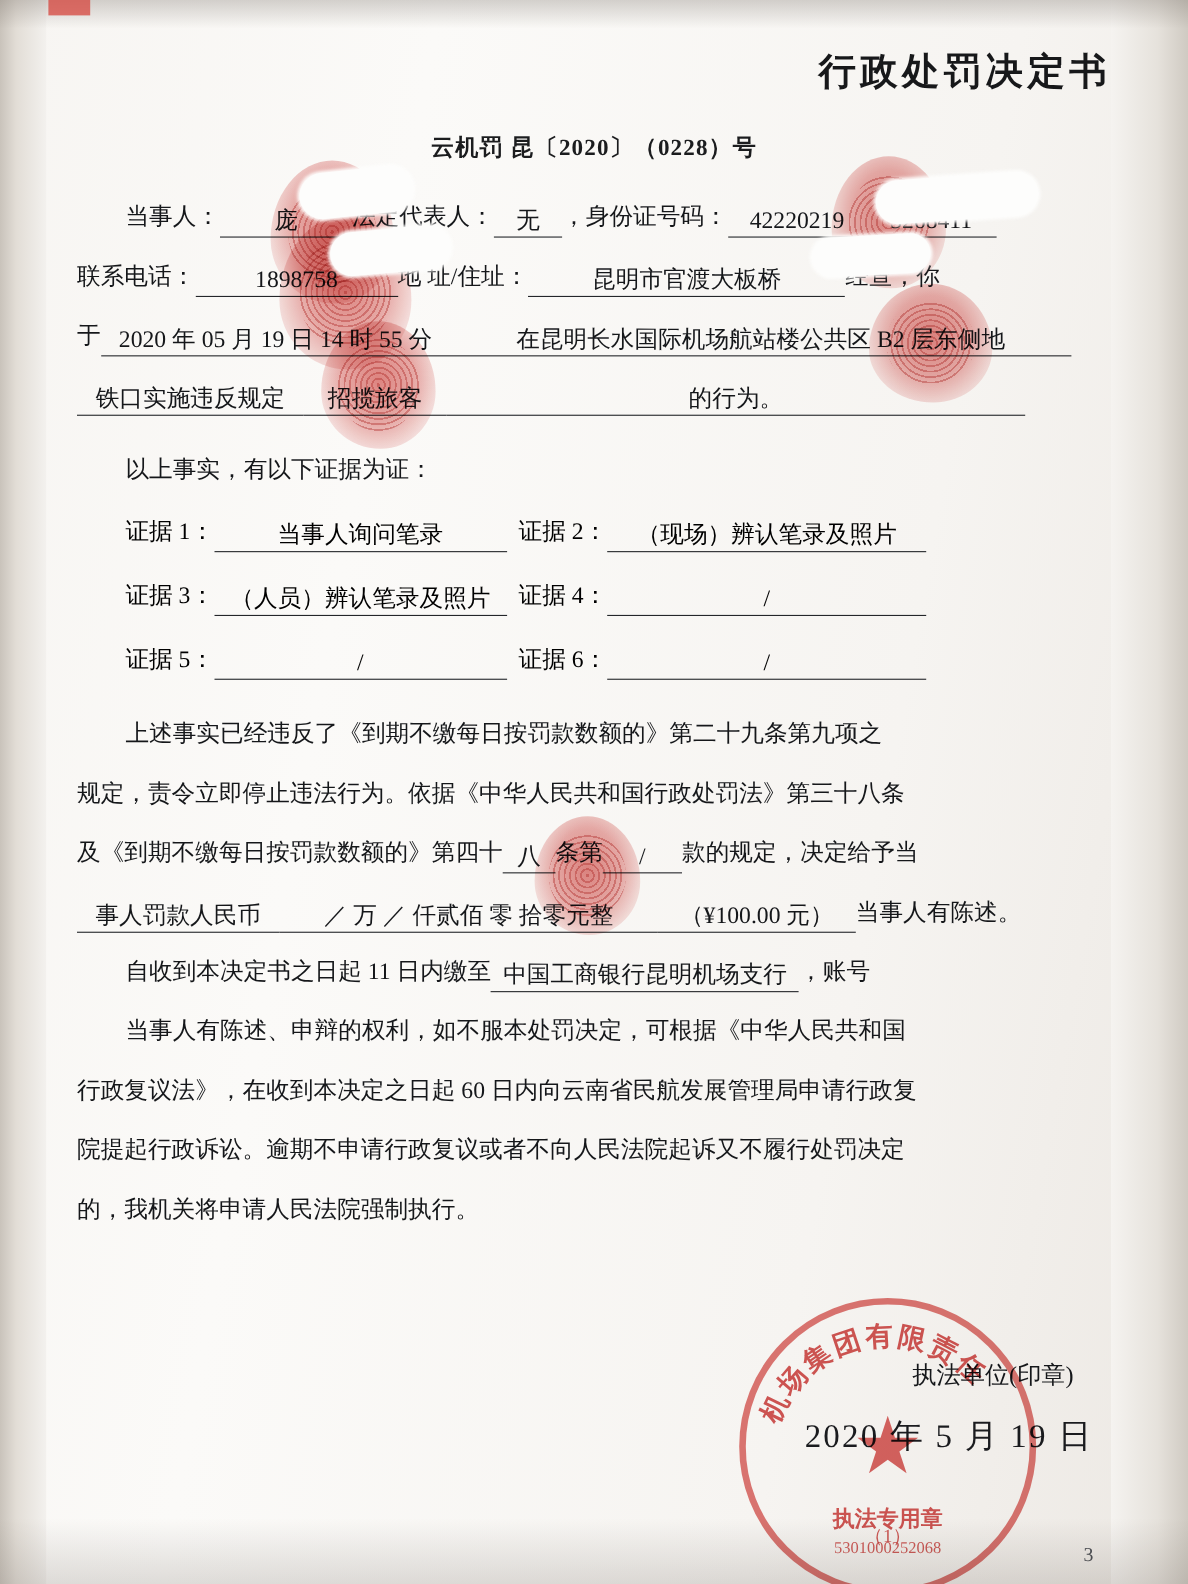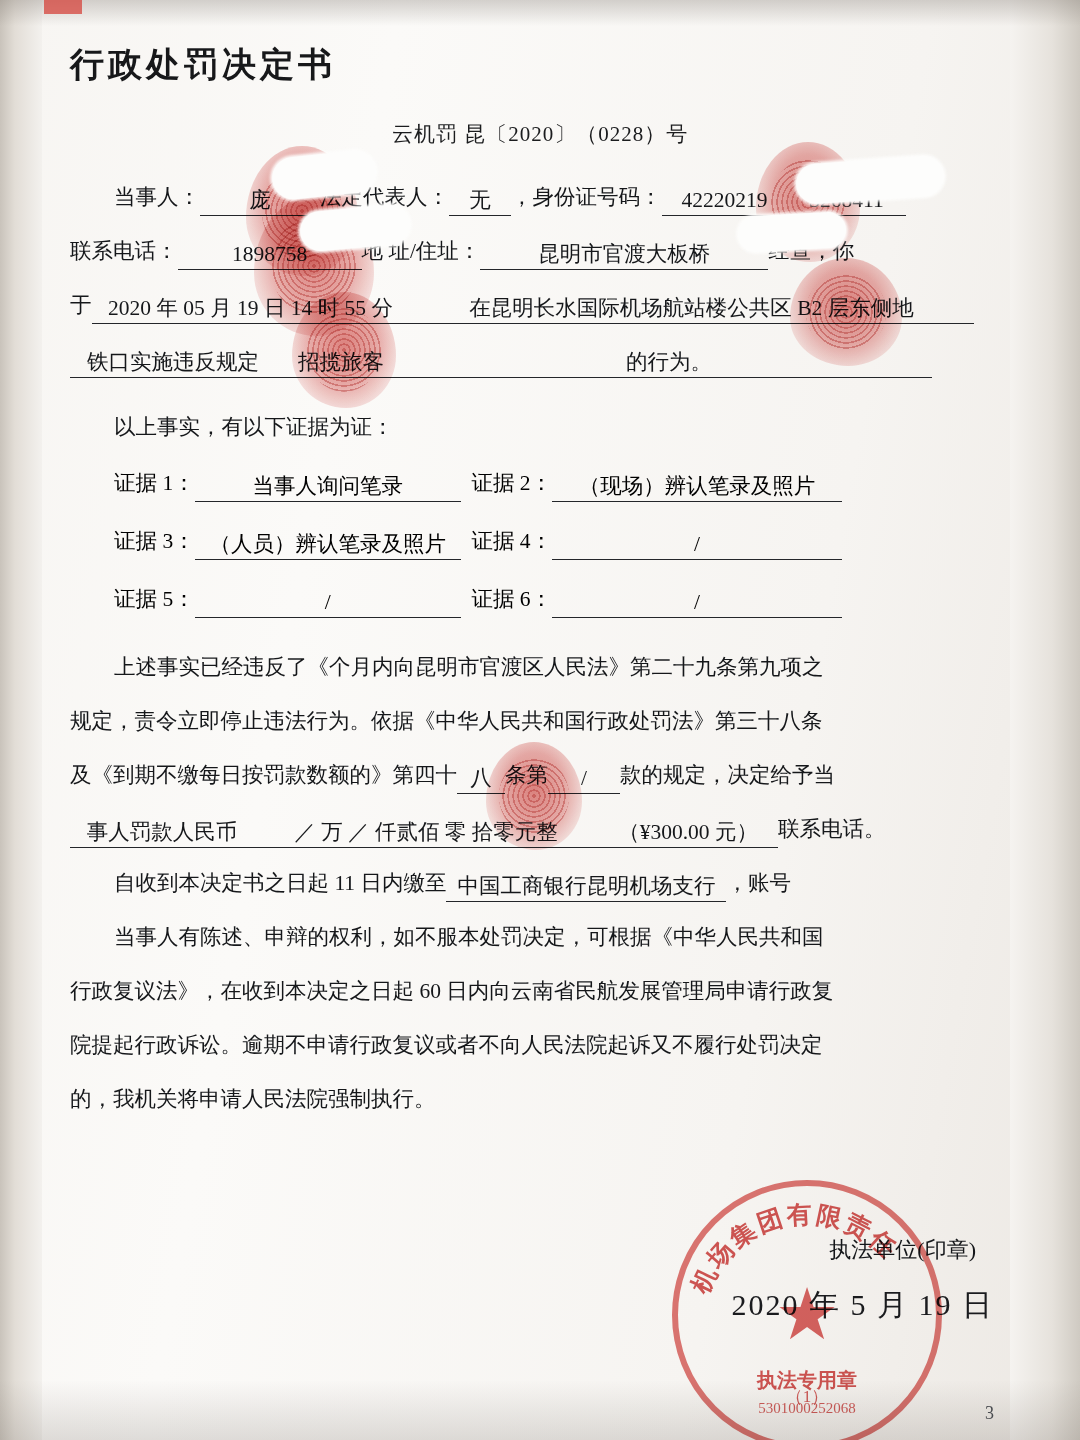--- a/index.html
+++ b/index.html
@@ -49,33 +49,34 @@
 
   .content {
     position: absolute;
     left: 70px; top: 0;
     width: 940px;
     height: 1440px;
   }
 
   
   .doc-title {
-    text-align: left;
+    text-align: right;
     font-size: 34px;
     font-weight: bold;
     letter-spacing: 4px;
     margin-top: 42px;
     color: #17181a;
   }
   .doc-number {
     text-align: center;
     font-size: 21px;
     margin-top: 32px;
     letter-spacing: 1px;
     color: #1b1c1e;
+    font-weight: bold;
   }
 
   .line {
     font-size: 21.5px;
     line-height: 54px;
     color: #15171a;
     white-space: nowrap;
   }
   .indent { padding-left: 44px; }
 
@@ -250,27 +251,27 @@
         <span>证据 1：</span><span class="u" style="width:258px">当事人询问笔录</span>&nbsp;&nbsp;<span>证据 2：</span><span class="u" style="width:282px">（现场）辨认笔录及照片</span>
       </div>
       <div class="ev-row">
         <span>证据 3：</span><span class="u" style="width:258px">（人员）辨认笔录及照片</span>&nbsp;&nbsp;<span>证据 4：</span><span class="u" style="width:282px">/</span>
       </div>
       <div class="ev-row">
         <span>证据 5：</span><span class="u" style="width:258px">/</span>&nbsp;&nbsp;<span>证据 6：</span><span class="u" style="width:282px">/</span>
       </div>
 
       <div class="body-p" style="margin-top:12px;">
-        <div><span class="ind"></span><span>上述事实已经违反了《个月内向昆明市官渡区人民法》第二十九条第九项之</span></div>
+        <div><span class="ind"></span><span>上述事实已经违反了《到期不缴每日按罚款数额的》第二十九条第九项之</span></div>
         <div>规定，责令立即停止违法行为。依据《中华人民共和国行政处罚法》第三十八条</div>
         <div>
           <span>及《到期不缴每日按罚款数额的》第四十</span><span class="u" style="width:40px">八</span><span>条第</span><span class="u" style="width:64px">/</span><span>款的规定，决定给予当</span>
         </div>
         <div>
-          <span class="u l" style="width:176px">事人罚款人民币</span><span class="u" style="width:336px">／ 万 ／ 仟贰佰 零 拾零元整</span><span class="u" style="width:172px">（¥300.00 元）</span><span>联系电话。</span>
+          <span class="u l" style="width:176px">事人罚款人民币</span><span class="u" style="width:336px">／ 万 ／ 仟贰佰 零 拾零元整</span><span class="u" style="width:172px">（¥100.00 元）</span><span>当事人有陈述。</span>
         </div>
       </div>
 
       <div class="body-p">
         <div>
           <span class="ind"></span><span>自收到本决定书之日起 11 日内缴至</span><span class="u" style="width:272px">中国工商银行昆明机场支行</span><span>，账号</span>
         </div>
       </div>
 
       <div class="body-p">

